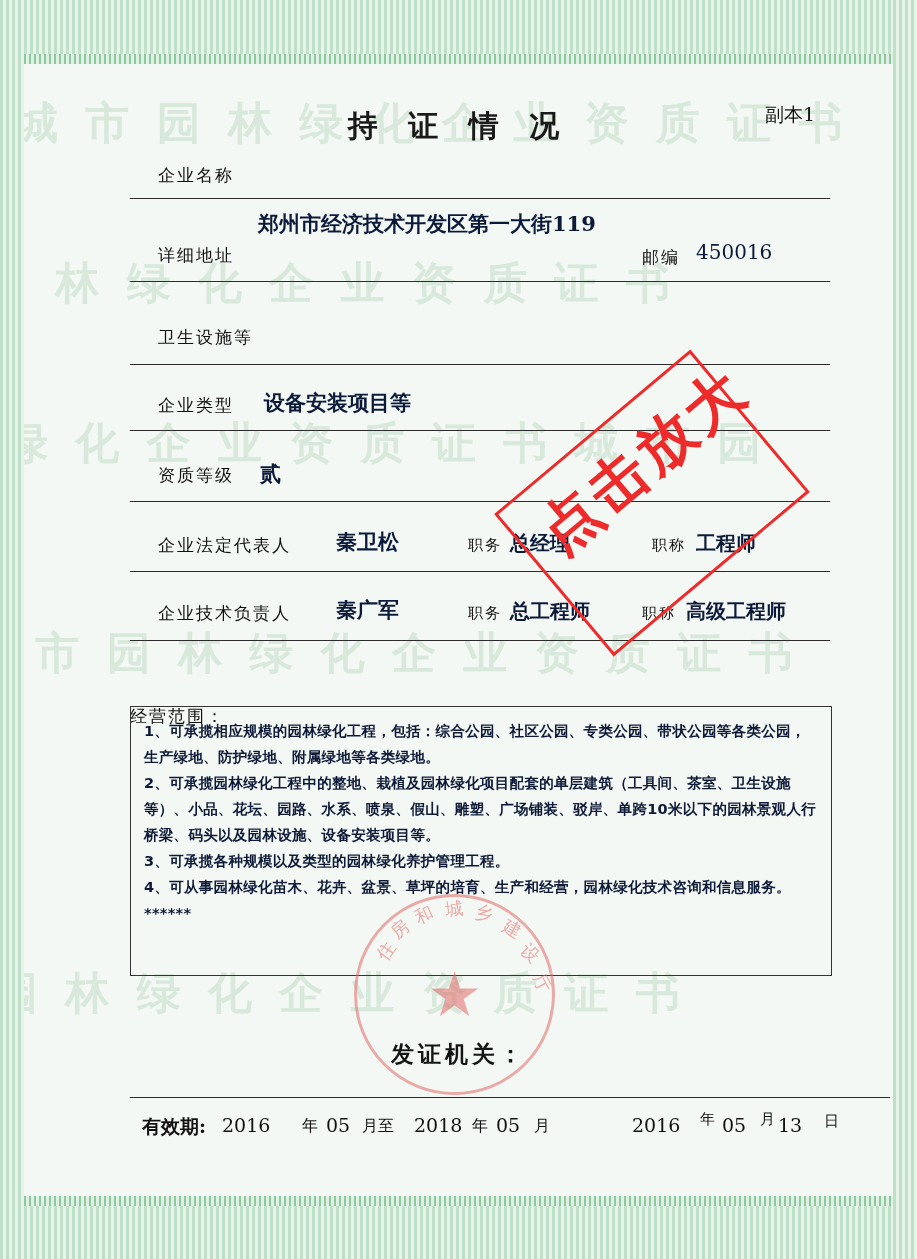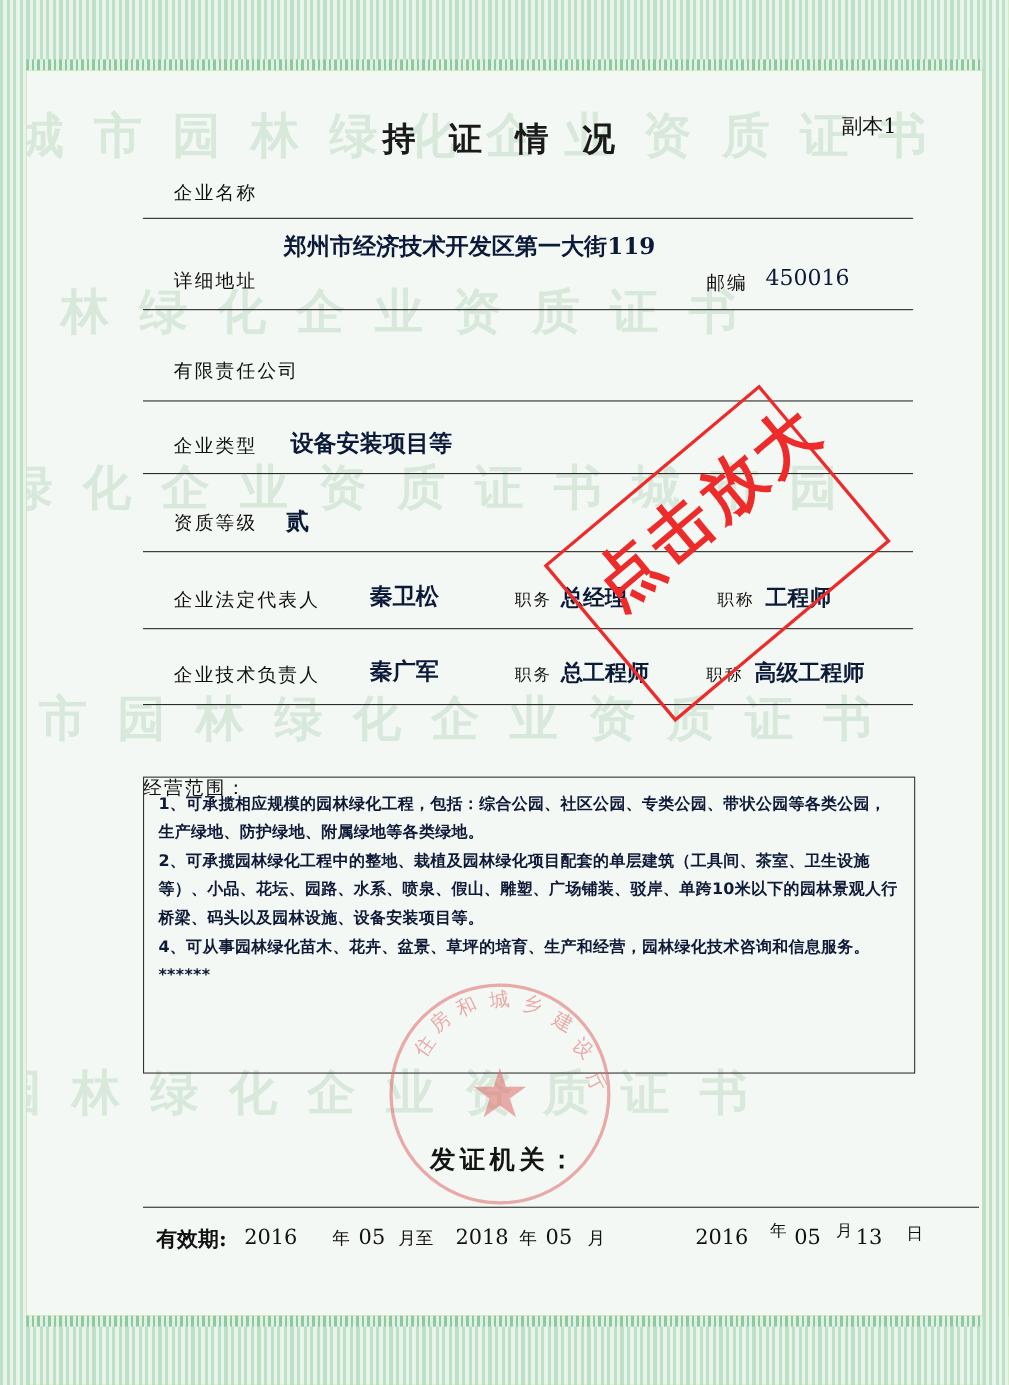--- a/index.html
+++ b/index.html
@@ -280,21 +280,21 @@
 
       <div class="lbl" style="left:134px; top:100px;">企业名称</div>
       <div class="rule" style="top:134px;"></div>
 
       <div class="lbl" style="left:134px; top:180px;">详细地址</div>
       <div class="val val-lg" style="left:234px; top:146px;">郑州市经济技术开发区第一大街119</div>
       <div class="lbl" style="left:618px; top:182px;">邮编</div>
       <div class="val-mono" style="position:absolute; left:672px; top:176px;">450016</div>
       <div class="rule" style="top:217px;"></div>
 
-      <div class="lbl" style="left:134px; top:262px;">有限责任公司</div>
+      <div class="lbl" style="left:134px; top:262px;">卫生设施等</div>
       <div class="rule" style="top:300px;"></div>
 
       <div class="lbl" style="left:134px; top:330px;">企业类型</div>
       <div class="val val-lg" style="left:240px; top:325px;">设备安装项目等</div>
       <div class="rule" style="top:366px;"></div>
 
       <div class="lbl" style="left:134px; top:400px;">资质等级</div>
       <div class="val val-lg" style="left:236px; top:396px;">贰</div>
       <div class="rule" style="top:437px;"></div>
 
@@ -312,20 +312,21 @@
       <div class="val" style="left:486px; top:534px;">总工程师</div>
       <div class="lbl" style="left:618px; top:540px; font-size:15px;">职称</div>
       <div class="val" style="left:662px; top:534px;">高级工程师</div>
       <div class="rule" style="top:576px;"></div>
 
       <div class="scope-label">经营范围：</div>
       <div class="scope-box"></div>
       <div class="scope-text">
         <p>1、可承揽相应规模的园林绿化工程，包括：综合公园、社区公园、专类公园、带状公园等各类公园，生产绿地、防护绿地、附属绿地等各类绿地。</p>
         <p>2、可承揽园林绿化工程中的整地、栽植及园林绿化项目配套的单层建筑（工具间、茶室、卫生设施等）、小品、花坛、园路、水系、喷泉、假山、雕塑、广场铺装、驳岸、单跨10米以下的园林景观人行桥梁、码头以及园林设施、设备安装项目等。</p>
+        <p>3、可承揽各种规模以及类型的园林绿化养护管理工程。</p>
         <p>4、可从事园林绿化苗木、花卉、盆景、草坪的培育、生产和经营，园林绿化技术咨询和信息服务。******</p>
       </div>
 
       <div class="seal">
         <div class="star">★</div>
         <div class="seal-text">
           <span style="left:20px; top:42px; transform:rotate(-55deg);">住</span>
           <span style="left:34px; top:20px; transform:rotate(-40deg);">房</span>
           <span style="left:58px; top:6px; transform:rotate(-25deg);">和</span>
           <span style="left:88px; top:0px; transform:rotate(-8deg);">城</span>

